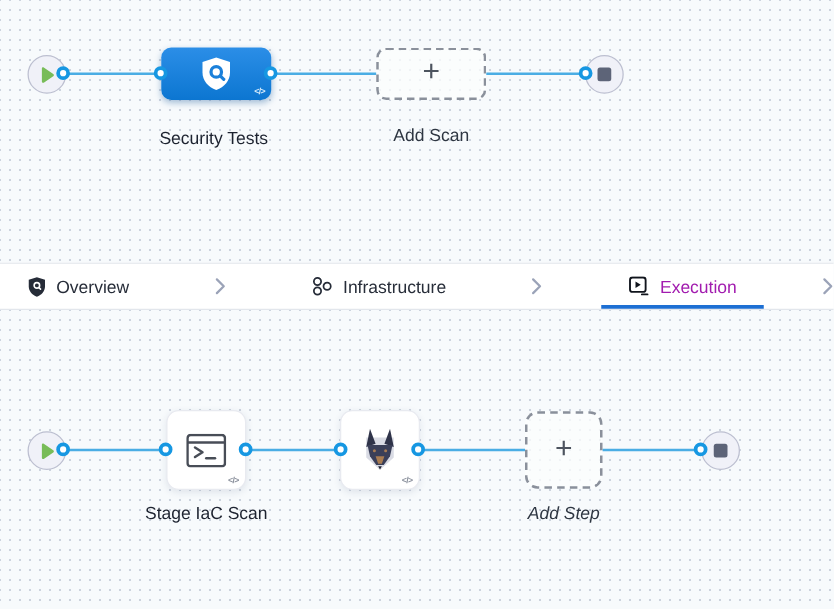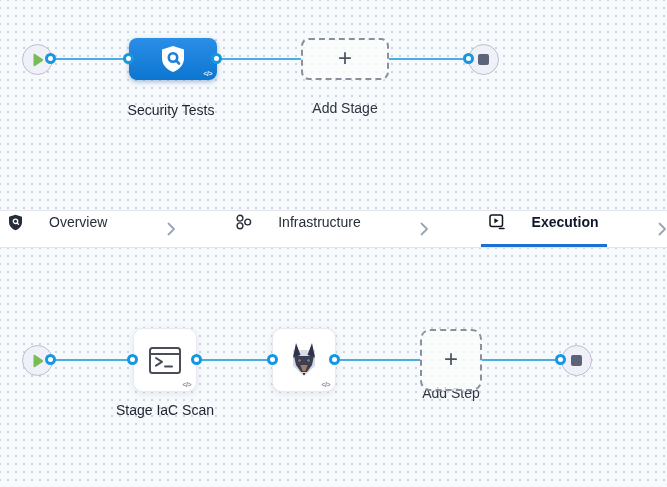--- a/index.html
+++ b/index.html
@@ -61,26 +61,26 @@
   }
   .node-label.muted { color:#2e3642; }
 
   
   #tabbar {
     height:38px; width:667px; background:#ffffff;
     border-top:1px solid #e2e6ec; border-bottom:1px solid #e2e6ec;
     display:flex; align-items:stretch; justify-content:space-between;
   }
   .tab {
-    display:flex; gap:26px; padding:0 8px; cursor:pointer;
+    display:flex; align-items:center; gap:8px; padding:0 22px; cursor:pointer;
     border-bottom:3px solid transparent; border-top:3px solid transparent;
   }
   .tab .tab-label { font-size:14px; font-weight:500; color:#272d39; white-space:nowrap; }
   .tab.active { border-bottom-color:#1d6fd3; }
-  .tab.active .tab-label { font-weight:700; color:#0f172a; }
+  .tab.active .tab-label { font-weight:400; color:#a21caf; }
   .tab-sep { display:flex; align-items:center; }
 </style>
 </head>
 <body>
 
 <div id="canvas-top" class="canvas">
 
   <div class="flow-line" style="left:51px; top:58px; width:78px;"></div>
   <div class="flow-line" style="left:217px; top:58px; width:84px;"></div>
   <div class="flow-line" style="left:389px; top:58px; width:80px;"></div>
@@ -107,21 +107,21 @@
   <div class="endpoint" style="left:468px; top:44px;">
     <div class="stop-square"></div>
   </div>
 
   <div class="connector" style="left:45px; top:53px;"></div>
   <div class="connector" style="left:123px; top:53px;"></div>
   <div class="connector" style="left:211px; top:53px;"></div>
   <div class="connector" style="left:463px; top:53px;"></div>
 
   <div class="node-label" style="left:111px; top:100px;">Security Tests</div>
-  <div class="node-label muted" style="left:285px; top:98px;">Add Stage</div>
+  <div class="node-label muted" style="left:285px; top:98px;">Add Scan</div>
 </div>
 
 <div id="tabbar">
 
   <div class="tab">
     <svg width="15" height="17" viewBox="0 0 15 17">
       <path d="M7.5 0.7 L14 2.8 V8 C14 12 11.3 14.9 7.5 16.3 C3.7 14.9 1 12 1 8 V2.8 Z" fill="#262c38"></path>
       <circle cx="7.5" cy="7.3" r="2.2" fill="none" stroke="#ffffff" stroke-width="1.3"></circle>
       <line x1="9.1" y1="9" x2="10.4" y2="10.3" stroke="#ffffff" stroke-width="1.3" stroke-linecap="round"></line>
     </svg>
@@ -212,14 +212,14 @@
   </div>
 
   <div class="connector" style="left:45px; top:106px;"></div>
   <div class="connector" style="left:127px; top:106px;"></div>
   <div class="connector" style="left:191px; top:106px;"></div>
   <div class="connector" style="left:267px; top:106px;"></div>
   <div class="connector" style="left:329px; top:106px;"></div>
   <div class="connector" style="left:555px; top:106px;"></div>
 
   <div class="node-label" style="left:105px; top:152px;">Stage IaC Scan</div>
-  <div class="node-label muted" style="left:391px; top:135px;">Add Step</div>
+  <div class="node-label muted" style="left:391px; top:152px;font-style:italic;">Add Step</div>
 </div>
 
 </body></html>

